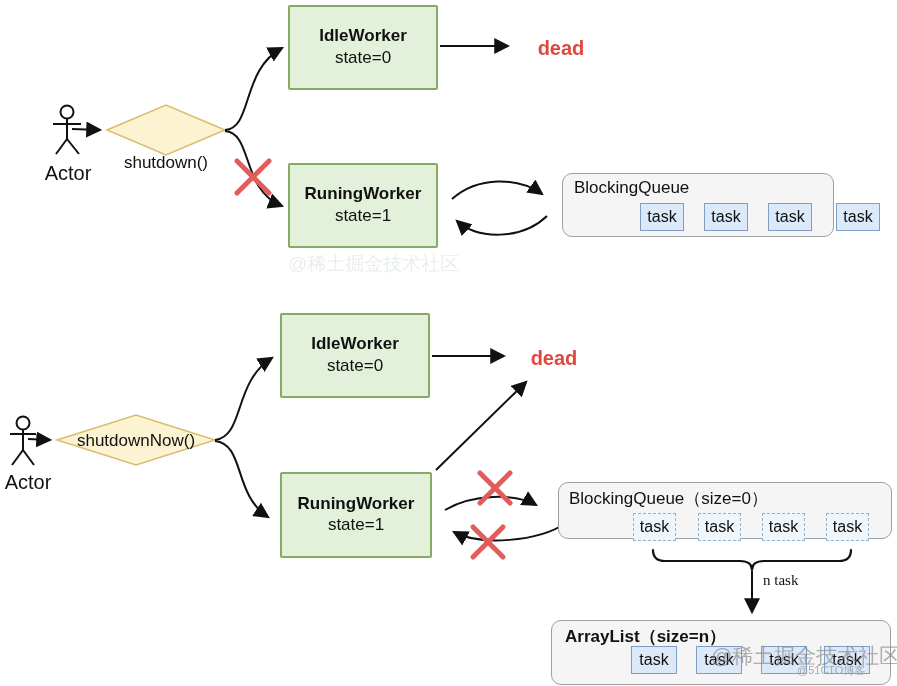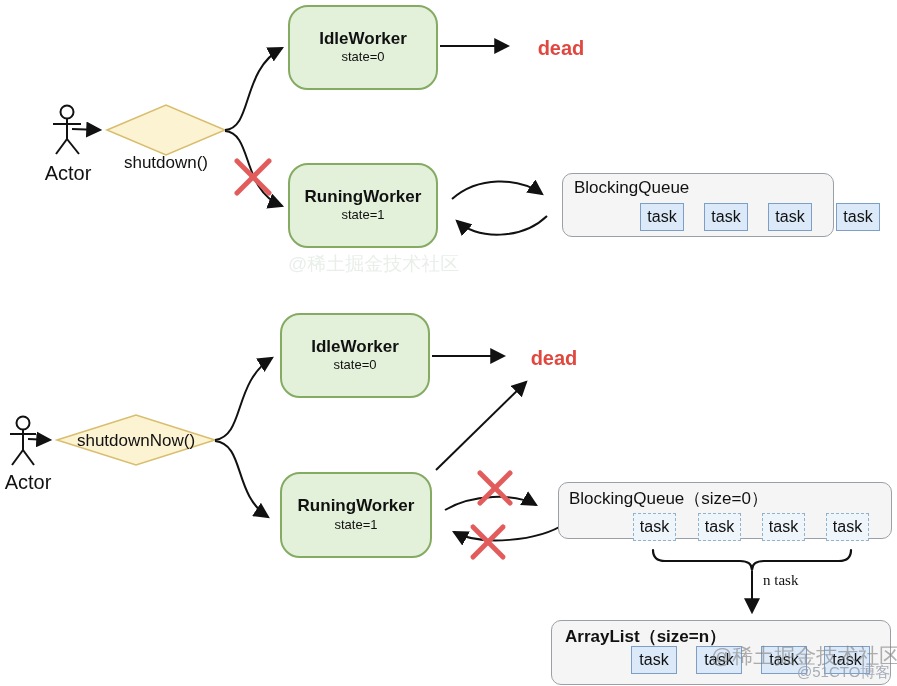--- a/index.html
+++ b/index.html
@@ -14,39 +14,39 @@
   .canvas{position:relative;width:897px;height:686px;background:#ffffff;
           font-family:"Liberation Sans","DejaVu Sans",sans-serif;color:#111;overflow:hidden;}
   .svg-layer{position:absolute;left:0;top:0;width:897px;height:686px;}
   .shape-stroke{stroke:var(--line_color);stroke-width:2;fill:none;}
   .arrow{stroke:var(--line_color);stroke-width:2;fill:none;}
   .diamond{fill:var(--diamond_fill);stroke:var(--diamond_border);stroke-width:1.5;}
   .cross{stroke:var(--cross_color);stroke-width:5;stroke-linecap:round;fill:none;}
   .brace{stroke:var(--line_color);stroke-width:2.2;fill:none;stroke-linecap:round;}
 
   .worker-box{position:absolute;background:var(--worker_fill);border:2px solid var(--worker_border);
-              border-radius:20px;display:flex;flex-direction:column;align-items:center;justify-content:center;
+              border-radius:2px;display:flex;flex-direction:column;align-items:center;justify-content:center;
               box-sizing:border-box;}
   .worker-title{font-weight:bold;font-size:17px;line-height:1.2;}
-  .worker-state{font-size:13px;line-height:1.3;}
+  .worker-state{font-size:17px;line-height:1.3;}
 
   .queue-box{position:absolute;background:var(--queue_fill);border:1.5px solid var(--queue_border);
              border-radius:10px;box-sizing:border-box;}
   .queue-title{position:absolute;font-size:17px;white-space:nowrap;}
   .task-chip{position:absolute;height:28px;background:var(--task_fill);border:1px solid var(--task_border);
              display:flex;align-items:center;justify-content:center;font-size:16px;box-sizing:border-box;}
   .task-chip.dashed{background:var(--task_dashed_fill);border:1.5px dashed var(--task_dashed_border);}
 
   .dead-label{position:absolute;color:var(--dead_color);font-weight:bold;font-size:20px;width:56px;text-align:center;}
   .diamond-label{position:absolute;font-size:17px;text-align:center;}
   .actor-label{position:absolute;font-size:20px;text-align:center;}
   .ntask-label{position:absolute;font-size:15px;}
   .wm-mid{position:absolute;left:288px;top:251px;font-size:19px;color:rgba(110,150,110,0.16);white-space:nowrap;}
   .wm-1{position:absolute;left:711px;top:642px;font-size:21px;color:rgba(128,128,128,0.62);white-space:nowrap;}
-  .wm-2{position:absolute;left:797px;top:663px;font-size:15px;color:rgba(150,160,172,0.85);white-space:nowrap;}
+  .wm-2{position:absolute;left:797px;top:663px;font-size:11px;color:rgba(150,160,172,0.85);white-space:nowrap;}
 </style>
 </head>
 <body>
 
 <div class="canvas">
 
   <svg class="svg-layer" viewBox="0 0 897 686">
     <defs>
       <marker id="ah" viewBox="0 0 10 10" refX="8.6" refY="5" markerWidth="8" markerHeight="8" orient="auto-start-reverse">
         <path d="M0,0 L10,5 L0,10 z" fill="#111111"></path>

